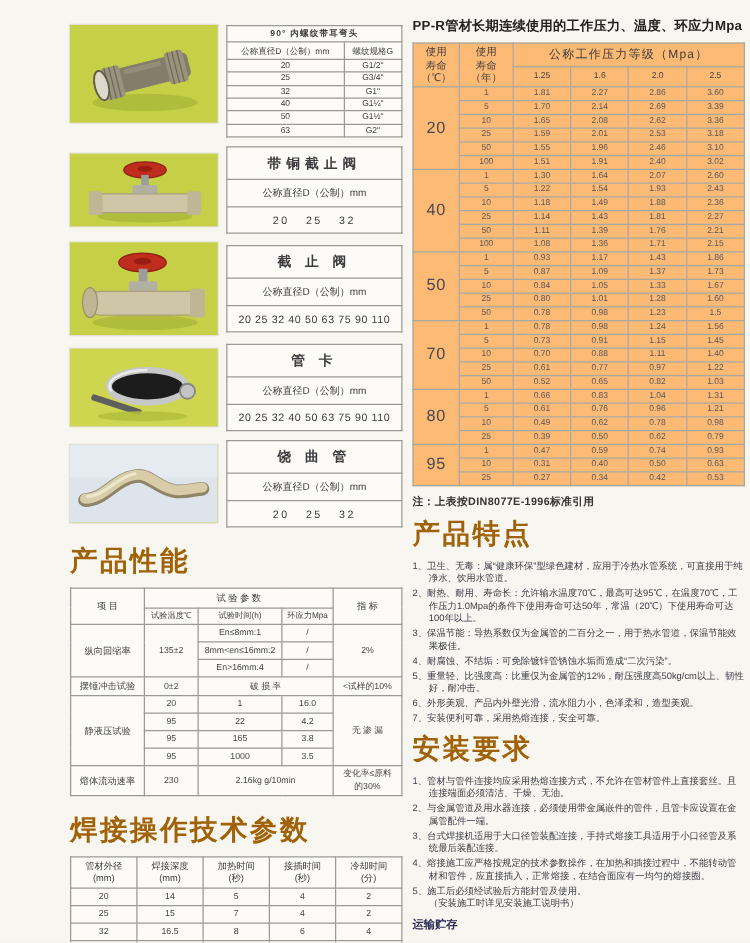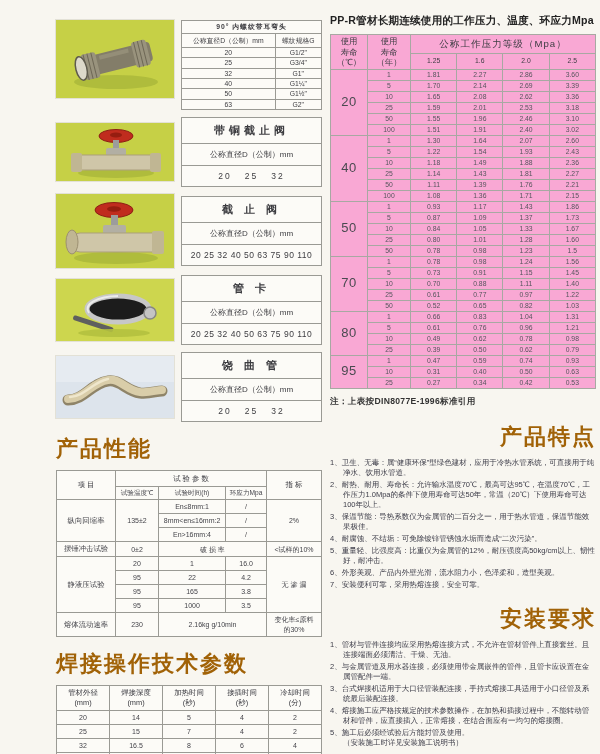--- a/index.html
+++ b/index.html
@@ -18,25 +18,25 @@
   td.st{font-size:7.2px;font-weight:bold;padding:2px 1px;letter-spacing:1px;}
   td.stbig{font-size:11px;font-weight:bold;padding:5px 1px;letter-spacing:4px;color:#333;}
   td.sh{font-size:6.4px;padding:1.5px 1px;color:#44444a;}
   .s1 td{font-size:6.8px;padding:1.2px 2px;}
   td.sl{font-size:8px;padding:5px 1px;}
   td.sv{font-size:8.5px;padding:5px 1px;letter-spacing:2px;white-space:pre;}
   td.sv.wide{letter-spacing:0.5px;}
 
   
   .sec-title{font-size:22px;font-weight:bold;color:#a16207;letter-spacing:2px;margin:12px 0 6px 0;}
-  .right-col .sec-title{margin-top:14px;text-align:right;}
+  .right-col .sec-title{margin-top:4px;}
 
   
   .ptitle{font-size:10.6px;font-weight:bold;color:#222;letter-spacing:0.2px;margin-bottom:6px;white-space:nowrap;}
-  table.ptab{border-collapse:collapse;width:100%;background:#f9a8d4;}
+  table.ptab{border-collapse:collapse;width:100%;background:#fdba74;}
   table.ptab th,table.ptab td{border:1px solid #a8a8a2;color:#55555c;}
   table.ptab th{font-size:8.4px;font-weight:normal;color:#3c3c42;padding:1px 0;white-space:pre-line;line-height:1.25;}
   table.ptab th.big{font-size:9.6px;letter-spacing:1px;}
   table.ptab th.sm{font-size:6.8px;padding:1.5px 0;}
   table.ptab td{font-size:6.8px;text-align:center;padding:1.1px 2px;line-height:1.15;}
   table.ptab td.tempc{font-size:13px;color:#4a4a50;letter-spacing:0.5px;}
   .pnote{font-size:8.6px;font-weight:bold;color:#333;margin-top:7px;letter-spacing:0.3px;}
 
   
   table.dtab{border-collapse:collapse;width:100%;background:#fcfbf7;padding-left:18px;}

